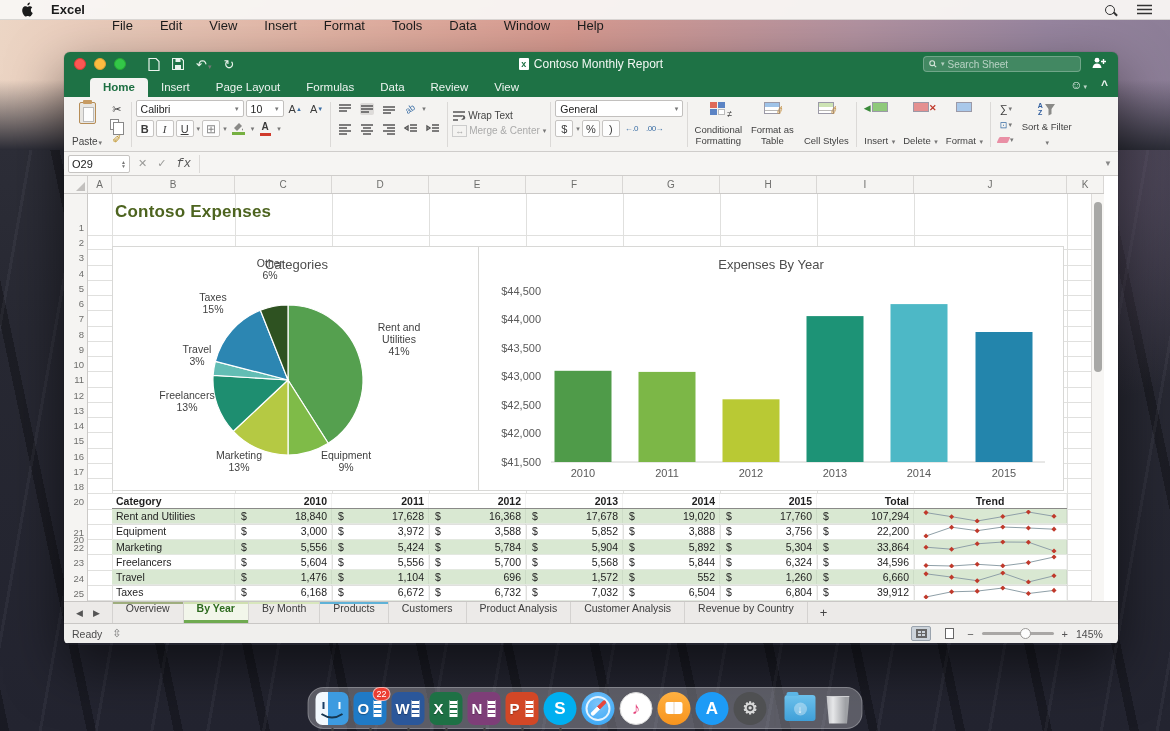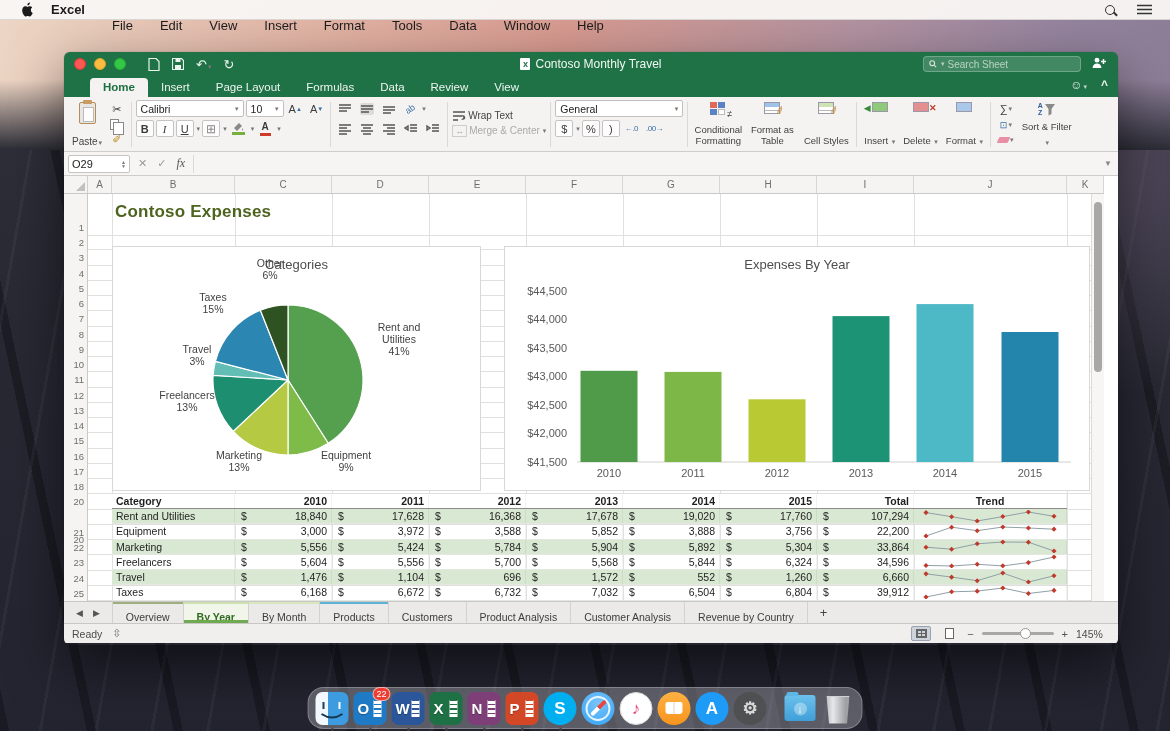--- a/index.html
+++ b/index.html
@@ -93,21 +93,21 @@
   .label2 { font-size:9.5px; line-height:1.15; color:#3f3f3f; }
   .eraser-ic { width:11px; height:6px; background:#e98fa5; transform:skewX(-25deg); border-radius:1px; }
   .sf-az { font-size:7px; font-weight:bold; line-height:1; color:#2f5d9e; }
   .grayed { color:#aaa !important; }
 
   
   .formulabar { height:24px; background:#f6f5f3; border-bottom:1px solid #cfcdcb; display:flex; align-items:center; font-size:11px; color:#555; }
   .namebox { width:62px; height:18px; margin-left:4px; background:#fff; border:1px solid #c6c4c2; border-radius:2px; display:flex; align-items:center; padding:0 3px; color:#222; }
   .namebox .stepper { margin-left:auto; display:flex; flex-direction:column; font-size:5px; color:#777; line-height:4px; }
   .fb-btns { display:flex; align-items:center; gap:10px; margin:0 8px; color:#9a9a98; }
-  .fb-fx { font-style:italic; font-family:Liberation Serif, serif; color:#555; font-size:12px; }
+  .fb-fx { font-style:italic; font-family:Liberation Mono, monospace; color:#555; font-size:12px; }
   .fb-field { flex:1; height:18px; border-left:1px solid #dcdad8; }
   .fb-exp { color:#888; font-size:8px; margin-right:6px; }
 
   
   .grid { position:relative; height:425px; background:#fff; }
   .colheads { position:absolute; left:0; top:0; height:18px; width:1040px; display:flex; background:#f5f4f2; border-bottom:1px solid #cbc9c7; font-size:10px; color:#6e6e6c; }
   .colheads .corner { border-right:1px solid #d2d0ce; position:relative; }
   .colheads .corner::after { content:""; position:absolute; right:2px; bottom:2px; border-left:9px solid transparent; border-bottom:9px solid #c2c0be; }
   .ch { display:flex; align-items:center; justify-content:center; border-right:1px solid #d9d7d5; }
   .rowhead { position:absolute; left:0; top:18px; width:24px; height:407px; background:#f5f4f2; border-right:1px solid #cbc9c7; font-size:9.5px; color:#6e6e6c; }
@@ -133,21 +133,21 @@
   .excell.center { justify-content:center; }
   .excell.money { justify-content:space-between; }
   .excell .cur { margin-left:2px; }
 
   .vscroll { position:absolute; right:0; top:0; width:13px; height:407px; background:#f7f6f4; border-left:1px solid #dddbd9; }
   .vthumb { position:absolute; left:2px; top:8px; width:8px; height:170px; background:#a8a8a6; border-radius:5px; }
 
   
   .tabsbar { height:22px; background:#eceae8; border-top:1px solid #c9c7c5; display:flex; align-items:stretch; font-size:10.5px; color:#3c3c3c; }
   .tab-arrows { display:flex; align-items:center; gap:10px; padding:0 12px; color:#555; font-size:9px; border-right:1px solid #d4d2d0; }
-  .stab { display:flex; align-items:flex-start; padding:9px 13px; border-right:1px solid #d4d2d0; position:relative; cursor:default; }
+  .stab { display:flex; align-items:flex-end; padding:9px 13px; border-right:1px solid #d4d2d0; position:relative; cursor:default; }
   .stab .accent { position:absolute; left:0; right:0; top:0; height:2px; }
   .stab.active { background:#f2f6ea; color:#2e6b1f; font-weight:bold; }
   .stab.active::after { content:""; position:absolute; left:0; right:0; bottom:0; height:3px; background:#6faa50; }
   .addtab { display:flex; align-items:center; padding:0 12px; font-size:13px; color:#444; }
 
   
   .statusbar { height:20px; background:#f0efed; border-top:1px solid #c9c7c5; display:flex; align-items:center; font-size:10.5px; color:#4c4c4c; padding:0 8px; }
   .statusbar .mode-ic { margin-left:10px; color:#777; font-size:11px; }
   .sb-right { margin-left:auto; display:flex; align-items:center; gap:8px; }
   .viewbtn { width:20px; height:15px; border:1px solid transparent; border-radius:2px; display:flex; align-items:center; justify-content:center; }
@@ -236,21 +236,21 @@
           </svg>
         <svg width="12" height="12" viewBox="0 0 12 12">
             <path d="M.5.5h9l2 2v9H.5z" fill="none" stroke="#eaf3ec" stroke-width="1.2"></path>
             <rect x="3" y="7" width="6" height="4.5" fill="#eaf3ec"></rect>
             <rect x="3.5" y="1" width="5" height="3" fill="#eaf3ec"></rect>
           </svg>
         <span><span>↶</span><i class="dd">▾</i></span>
         <span>↻</span>
       </div>
       <div class="tb-title">
-        <span class="doc-ic"></span><span>Contoso Monthly Travel</span>
+        <span class="doc-ic"></span><span>Contoso Monthly Report</span>
       </div>
       <div class="searchbox">
         <svg width="8" height="8" viewBox="0 0 10 10">
             <circle cx="4" cy="4" r="3" fill="none" stroke="#d6e4da" stroke-width="1.4"></circle>
             <line x1="6.3" y1="6.3" x2="9" y2="9" stroke="#d6e4da" stroke-width="1.4"></line>
           </svg>
         <i class="dd" style="color:rgba(255,255,255,.6)">▾</i>
         <span>Search Sheet</span>
       </div>
       <span class="share-ic">
@@ -610,21 +610,21 @@
               <text x="74" y="152" text-anchor="middle" class="pielabel">Freelancers</text>
               <text x="74" y="164" text-anchor="middle" class="pielabel">13%</text>
               <text x="84" y="106" text-anchor="middle" class="pielabel">Travel</text>
               <text x="84" y="118" text-anchor="middle" class="pielabel">3%</text>
               <text x="100" y="54" text-anchor="middle" class="pielabel">Taxes</text>
               <text x="100" y="66" text-anchor="middle" class="pielabel">15%</text>
               <text x="157" y="20" text-anchor="middle" class="pielabel">Other</text>
               <text x="157" y="32" text-anchor="middle" class="pielabel">6%</text>
             </svg>
         </div>
-        <div class="chartbox" style="left:416px;width:586px;">
+        <div class="chartbox" style="left:390px;width:586px;">
           <div class="chart-title">Expenses By Year</div>
           <svg id="barSvg" width="584" height="243">
               <text x="62" y="47.5" text-anchor="end" font-size="11" fill="#595959">$44,500</text>
               <text x="62" y="76" text-anchor="end" font-size="11" fill="#595959">$44,000</text>
               <text x="62" y="104.5" text-anchor="end" font-size="11" fill="#595959">$43,500</text>
               <text x="62" y="133" text-anchor="end" font-size="11" fill="#595959">$43,000</text>
               <text x="62" y="161.5" text-anchor="end" font-size="11" fill="#595959">$42,500</text>
               <text x="62" y="190" text-anchor="end" font-size="11" fill="#595959">$42,000</text>
               <text x="62" y="218.5" text-anchor="end" font-size="11" fill="#595959">$41,500</text>
               <line x1="72" y1="215" x2="566" y2="215" stroke="#d0d0ce" stroke-width="1"></line>

